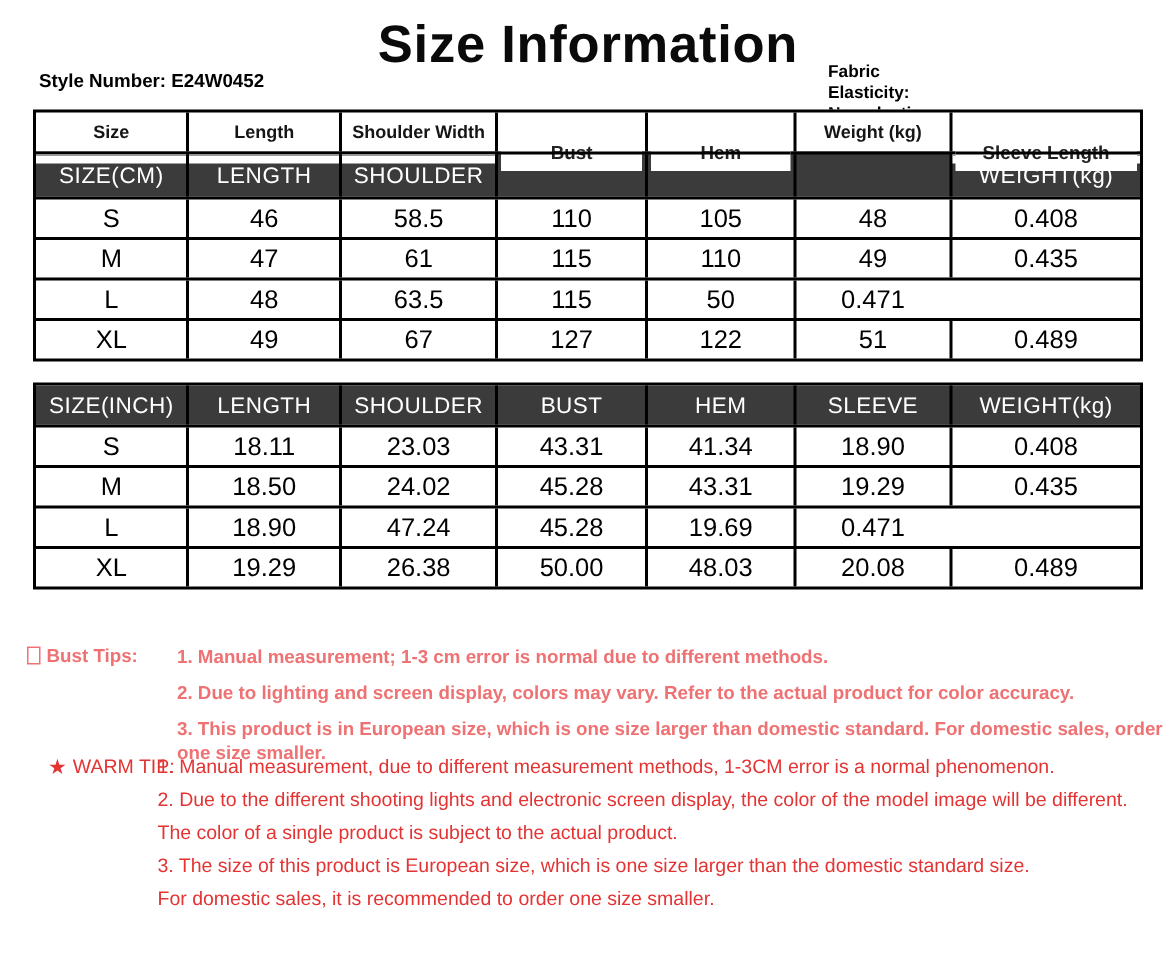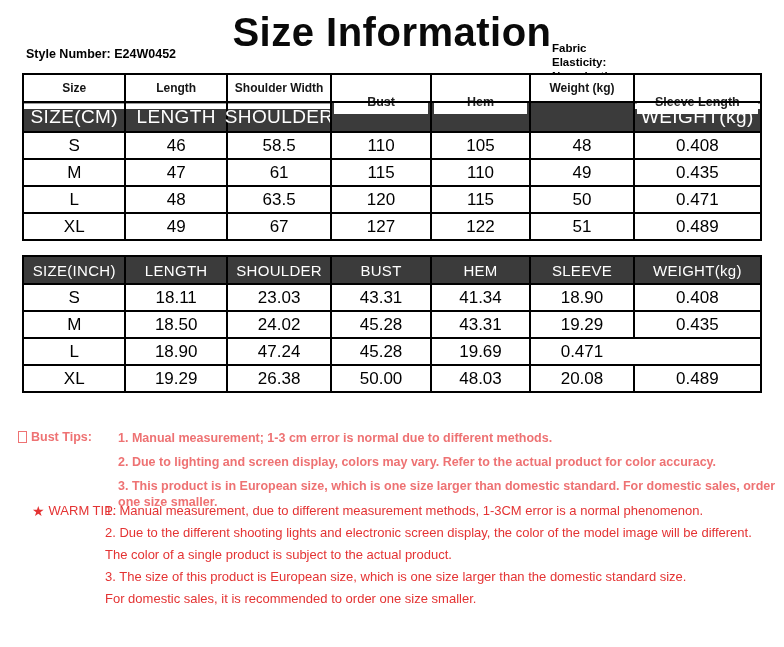--- a/index.html
+++ b/index.html
@@ -8,40 +8,40 @@
     --red:#e43333;
     --border:#000;
   }
   html,body{margin:0;padding:0;}
   body{
     width:784px;height:647px;position:relative;background:#fff;
     font-family:"Liberation Sans",sans-serif;color:#000;overflow:hidden;
   }
   .title{
     position:absolute;top:10px;left:0;right:0;margin:0;text-align:center;
-    font-size:40px;font-weight:800;letter-spacing:.5px;color:#0a0a0a;
+    font-size:35px;font-weight:800;letter-spacing:.5px;color:#0a0a0a;
   }
   .hdr-left{position:absolute;left:26px;top:47px;font-size:12.5px;font-weight:bold;}
   .hdr-right{position:absolute;left:552px;top:41px;width:92px;text-align:left;
     font-size:11.5px;font-weight:bold;line-height:14px;}
 
   
   .tbl{position:absolute;left:22px;width:740px;border:2px solid var(--border);box-sizing:border-box;background:#fff;}
   .tbl-cm{top:73px;}
   .tbl-inch{top:255px;}
   .trow{display:grid;grid-template-columns:101fr 102fr 105fr 100fr 100fr 104fr 128fr;text-align:right;}
   .tbl > .trow + .trow{border-top:2px solid var(--border);}
   .cell{position:relative;display:flex;align-items:center;justify-content:center;
     overflow:visible;min-width:0;}
   .trow > .cell + .cell{border-left:2px solid var(--border);}
 
   .thead-white{height:26px;}
   .thead-white .cell{font-size:12px;font-weight:bold;color:#151515;}
   .thead-dark{height:28px;background:var(--dark);}
-  .thead-dark .cell{color:#fff;font-size:19px;letter-spacing:.4px;}
+  .thead-dark .cell{color:#fff;font-size:15px;letter-spacing:.4px;}
   .thead-inch{height:26px;background:var(--dark);}
   .thead-inch .cell{color:#fff;font-size:15px;letter-spacing:.3px;}
   .drow{height:25px;}
   .drow .cell{font-size:17px;}
 
   
   .patch{
     position:absolute;z-index:3;top:15px;left:2px;right:2px;height:24px;background:#fff;
     display:flex;align-items:center;justify-content:center;
     font-size:12.5px;font-weight:bold;color:#222;
@@ -122,21 +122,20 @@
       <div class="cell">61</div>
       <div class="cell">115</div>
       <div class="cell">110</div>
       <div class="cell">49</div>
       <div class="cell">0.435</div>
     </div>
     <div class="trow drow">
       <div class="cell">L</div>
       <div class="cell">48</div>
       <div class="cell">63.5</div>
-      <div class="cell">120</div>
       <div class="cell">115</div>
       <div class="cell">50</div>
       <div class="cell">0.471</div>
     </div>
     <div class="trow drow">
       <div class="cell">XL</div>
       <div class="cell">49</div>
       <div class="cell">67</div>
       <div class="cell">127</div>
       <div class="cell">122</div>

